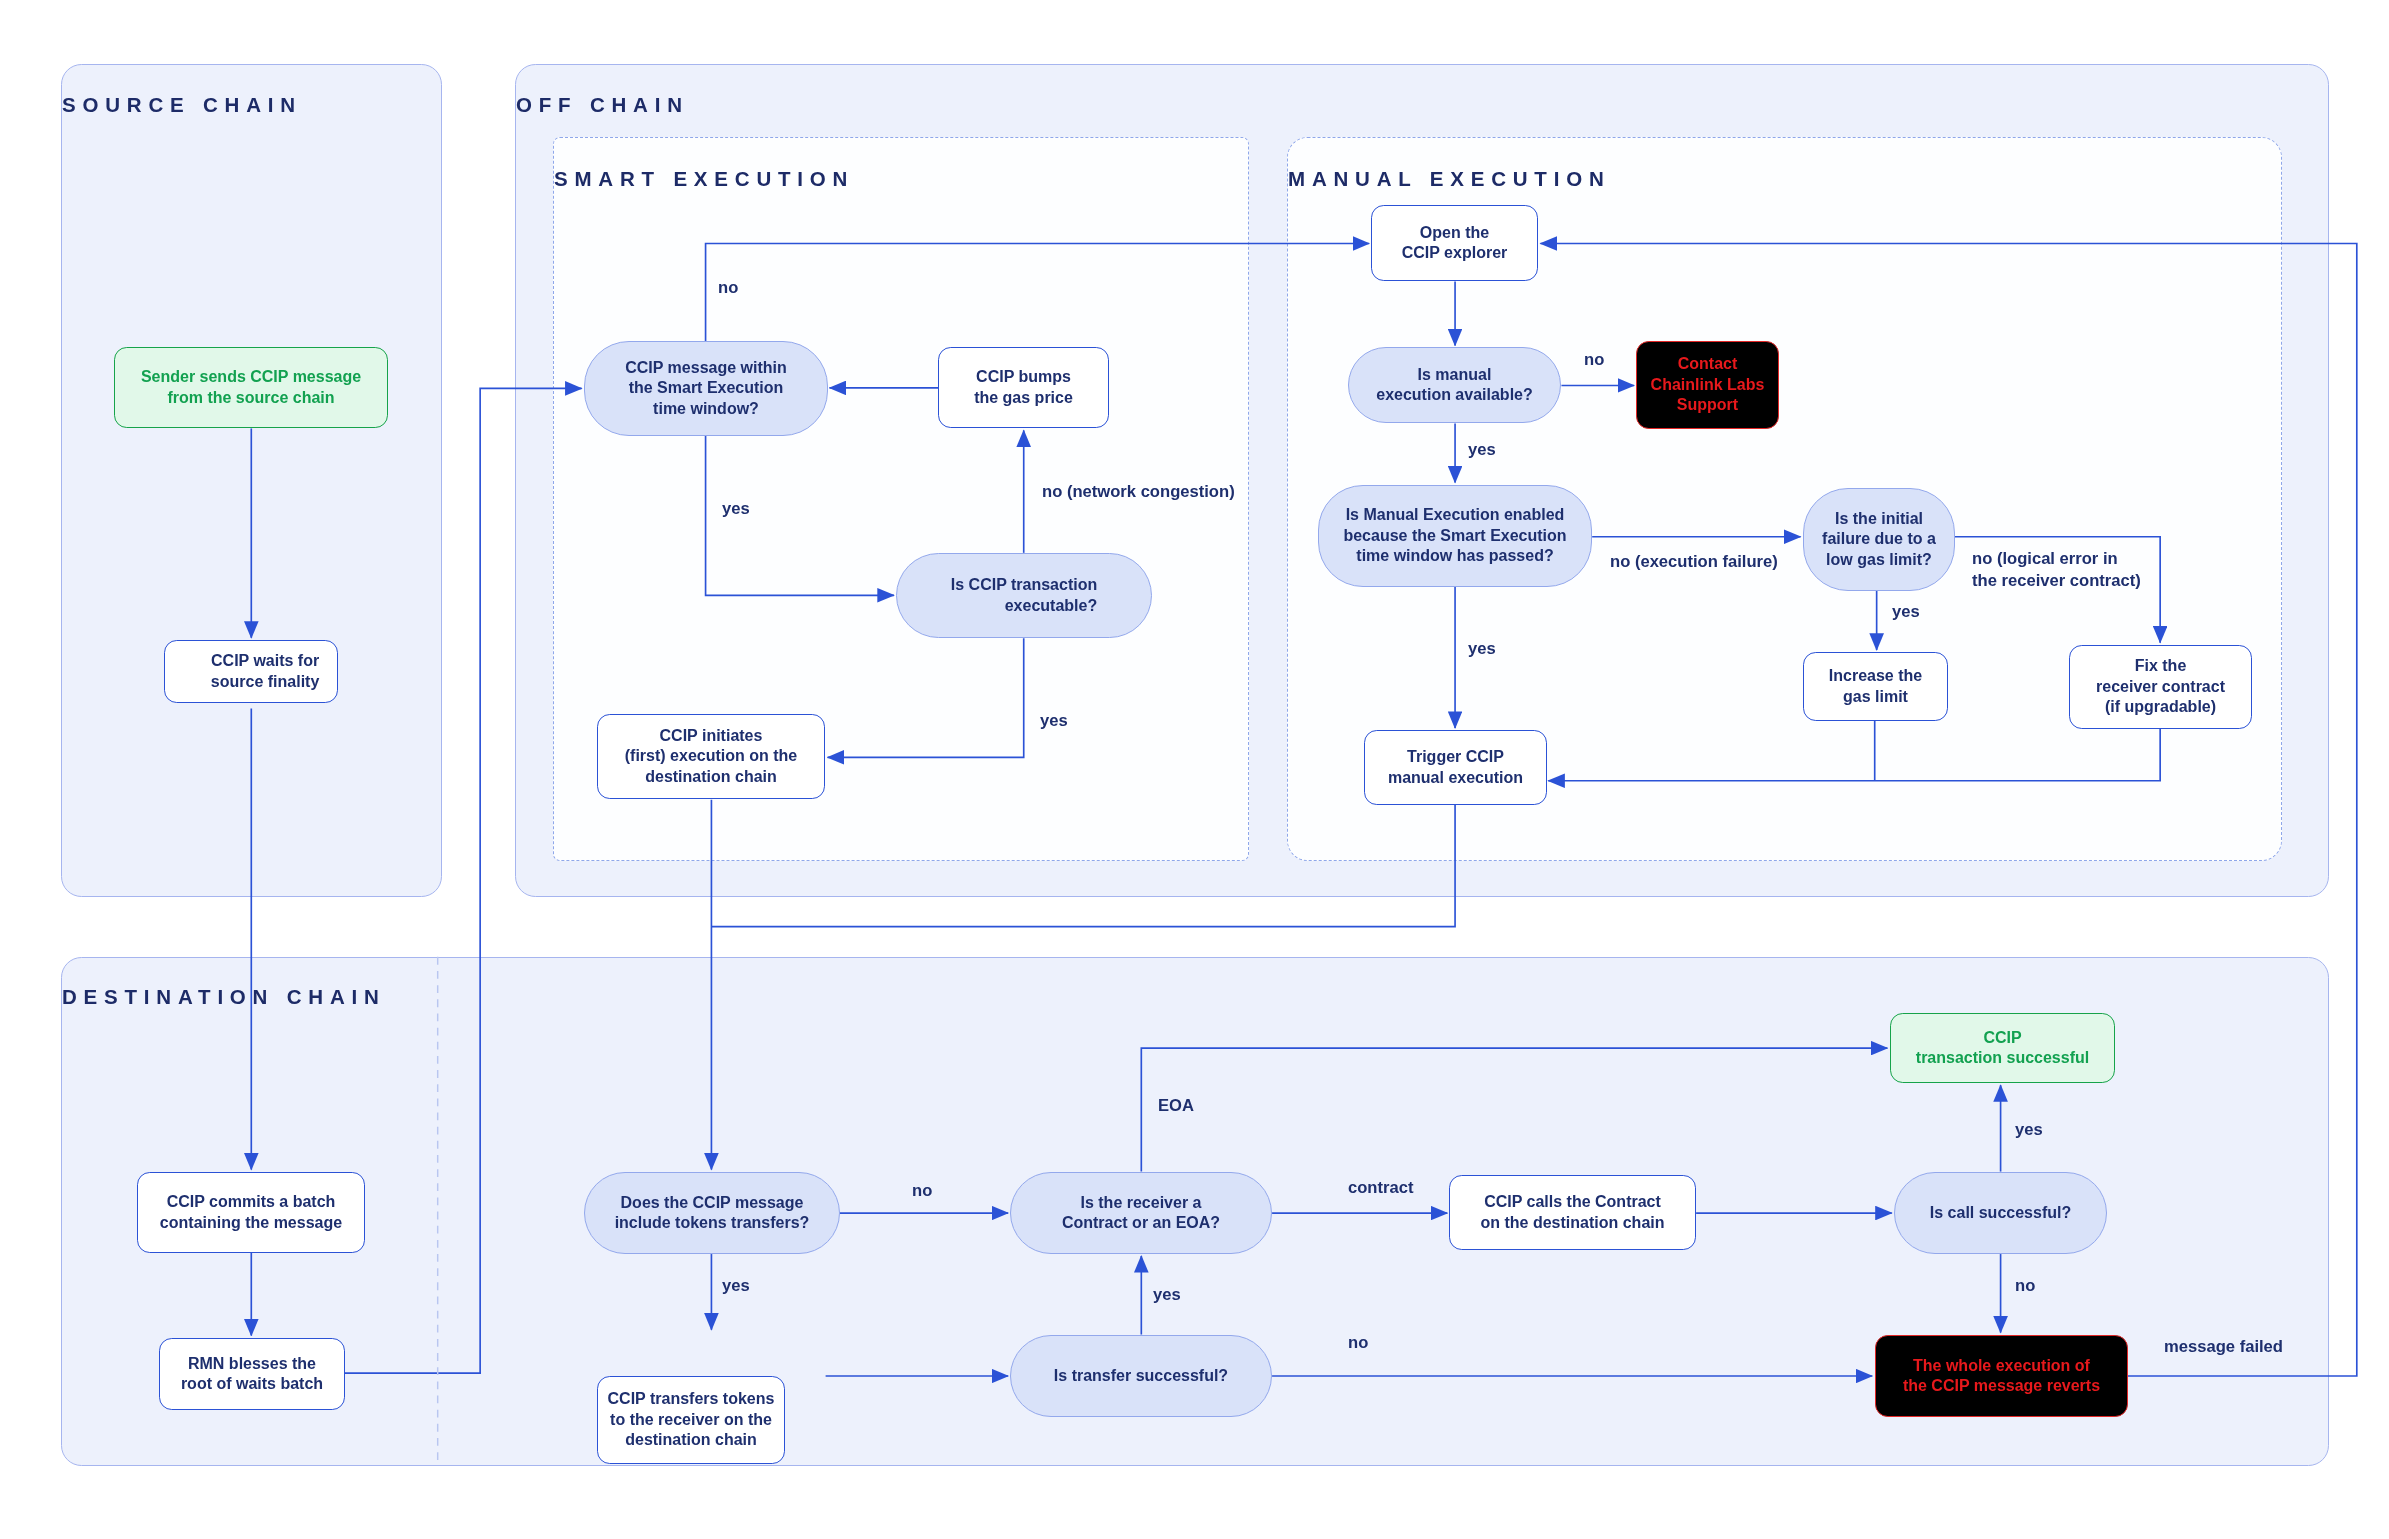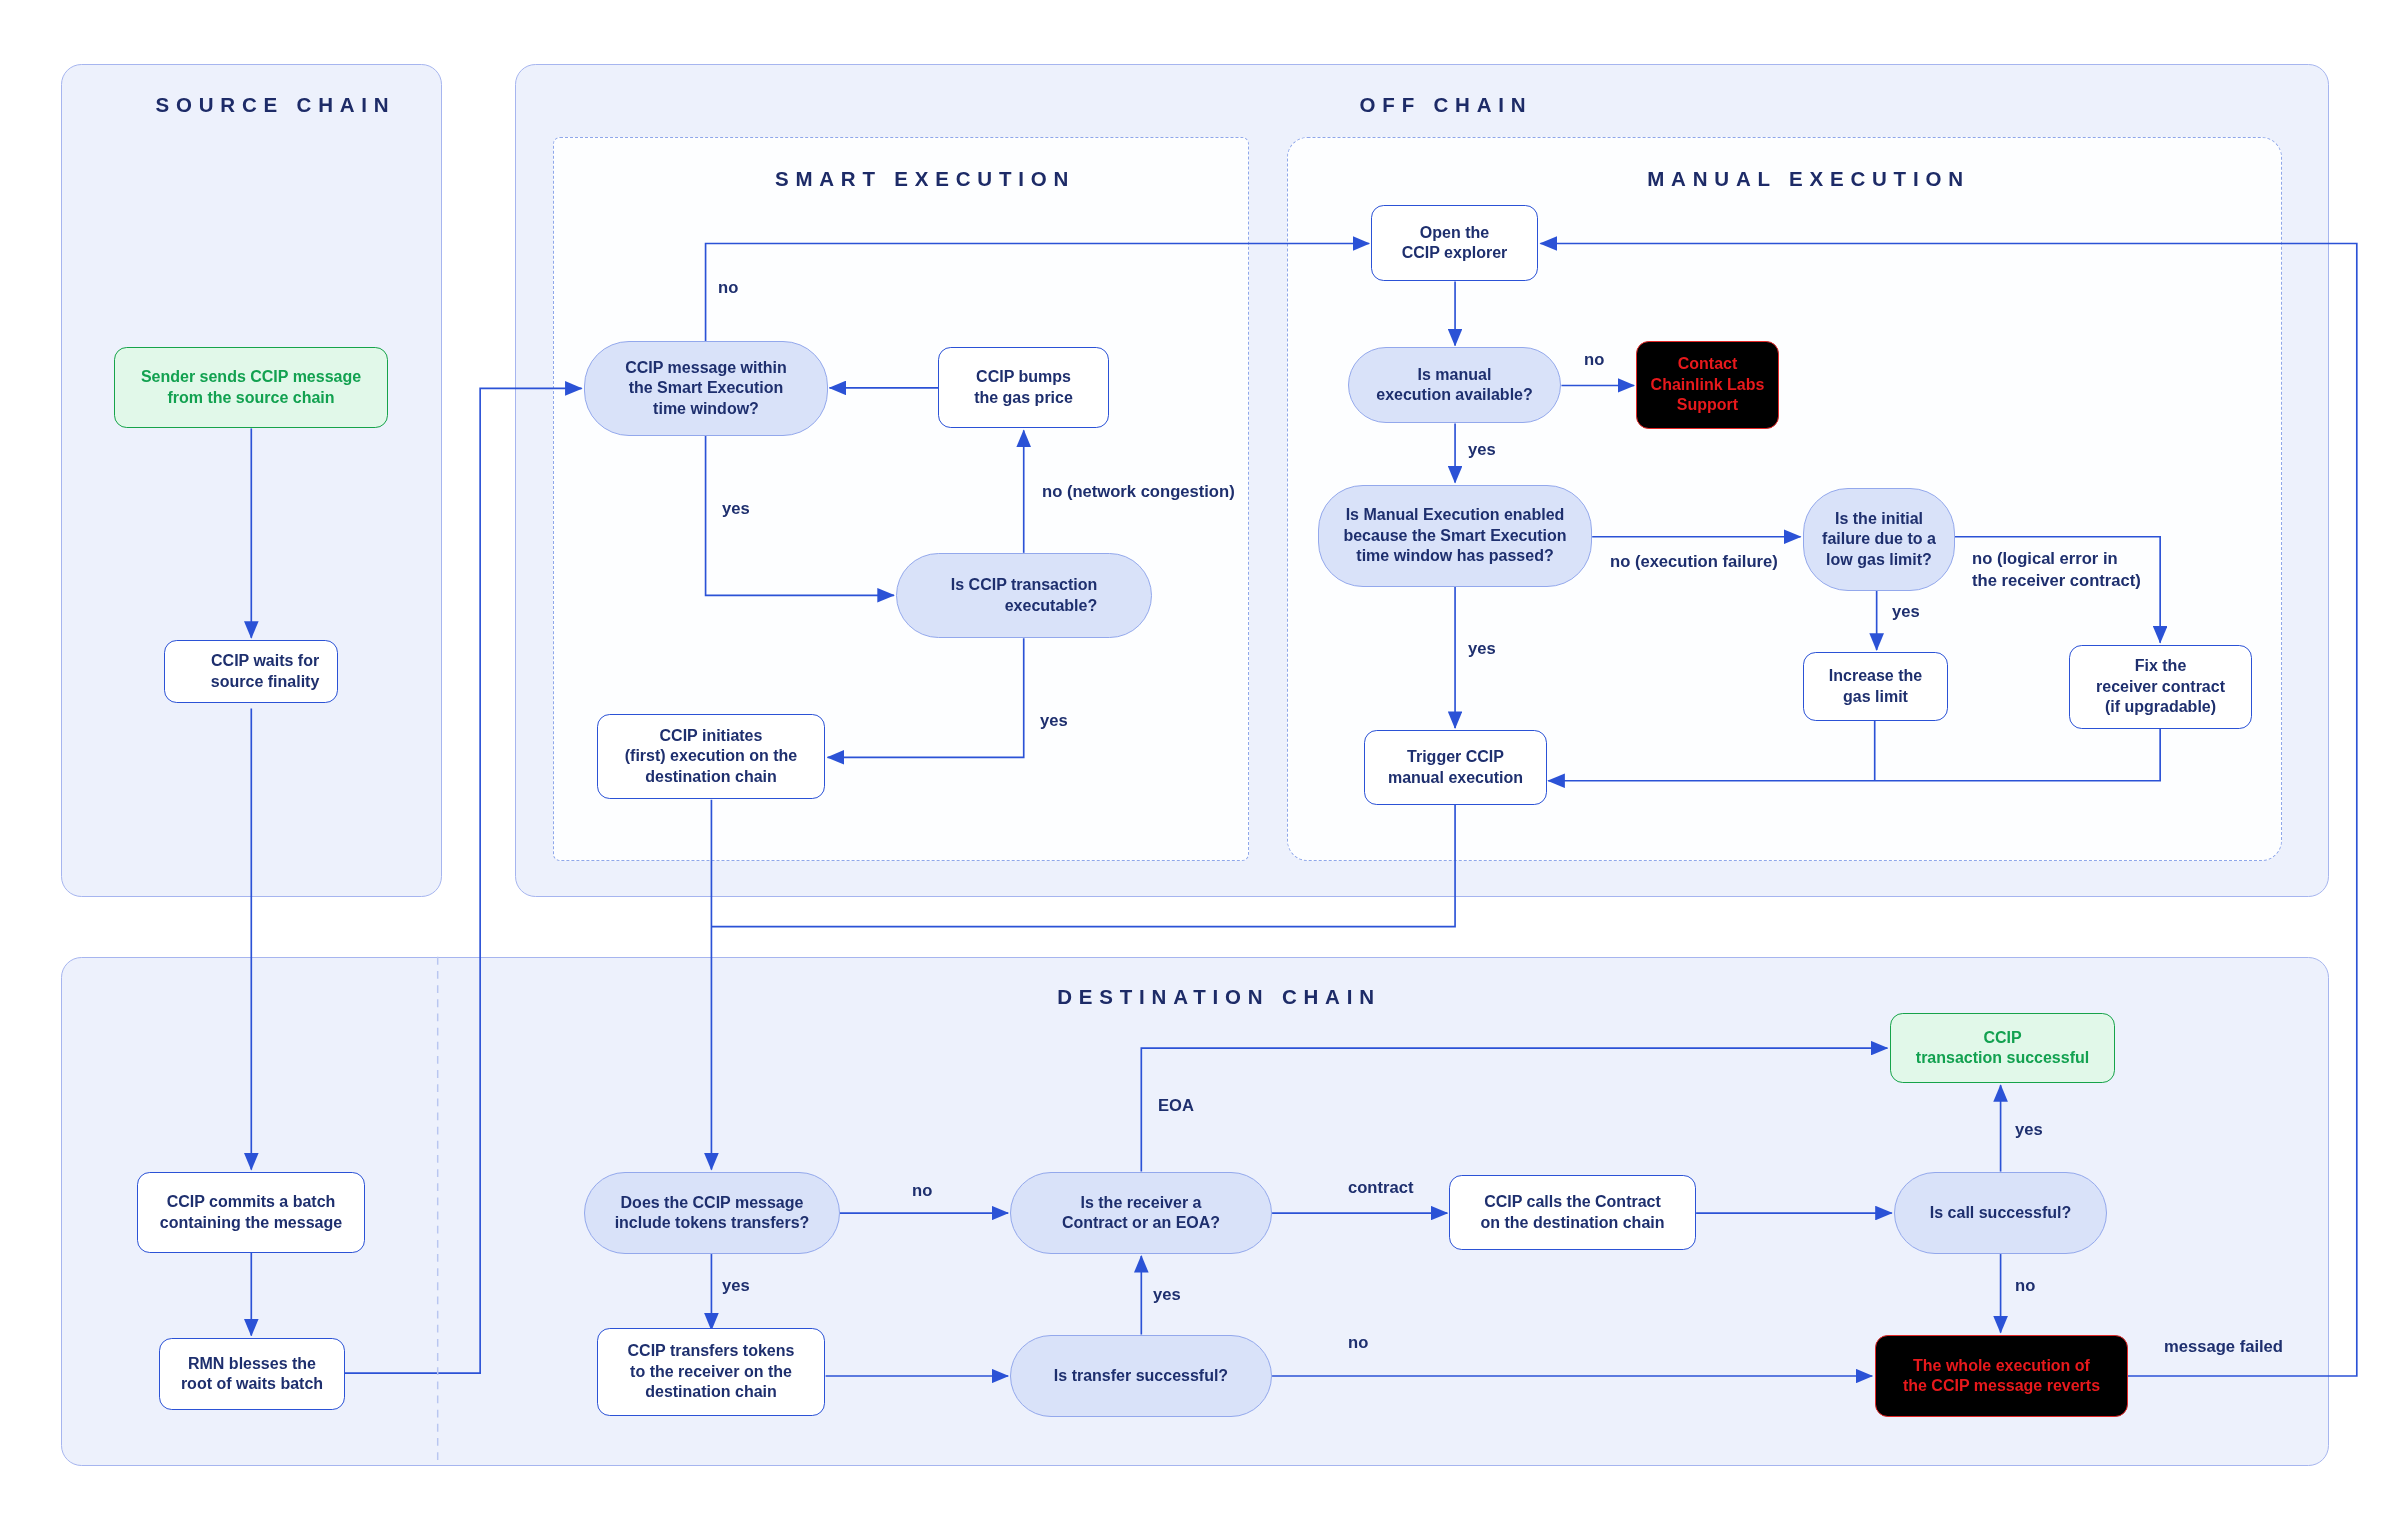--- a/index.html
+++ b/index.html
@@ -1,21 +1,21 @@
 <!DOCTYPE html>
 <html style="font-size:7.8px"><head>
 <meta charset="utf-8">
 <style>
   html,body{margin:0;padding:0;background:#ffffff;}
   #canvas{position:relative;width:2389px;height:1539px;background:#ffffff;overflow:hidden;
           font-family:"Liberation Sans",sans-serif;font-weight:700;}
   .panel{position:absolute;background:#edf1fc;border:1.5px solid #a6b5ef;border-radius:20.5px;box-sizing:border-box;}
   .dashed-box{position:absolute;background:#fdfeff;border:1.5px dashed #8fa7ea;border-radius:20.5px;box-sizing:border-box;}
-  .panel-title{position:absolute;left:0;right:0;text-align:center;color:#1d2b67;font-size:20.5px;
-               letter-spacing:6.8px;font-weight:700;white-space:nowrap;padding-left:48px;}
+  .panel-title{position:absolute;left:0;right:0;text-align:left;color:#1d2b67;font-size:20.5px;
+               letter-spacing:6.8px;font-weight:700;white-space:nowrap;}
   .node{position:absolute;box-sizing:border-box;display:flex;align-items:center;justify-content:center;
         text-align:center;background:#ffffff;border:1.7px solid #2b52d6;border-radius:12.7px;color:#1e2f6e;
         font-size:16px;line-height:1.28;white-space:pre-line;padding:2.9px 7.8px;z-index:3;}
   .pill{background:#d9e2f9;border:1.5px solid #93a8ec;border-radius:45px;}
   .green{background:#e1f8e9;border-color:#16a34a;color:#12a150;}
   .red{background:#000000;border-color:#e32726;color:#e8191c;}
   .elabel{position:absolute;color:#1e2f6e;font-size:16.6px;font-weight:700;white-space:pre-line;z-index:4;line-height:1.3;}
   #wires{position:absolute;left:0;top:0;z-index:2;pointer-events:none;}
 </style>
 </head>
@@ -124,21 +124,21 @@
 
   <div class="node pill" style="left:584px;top:1172px;width:256px;height:82px;">Does the CCIP message
 include tokens transfers?</div>
   <div class="node pill" style="left:1010px;top:1172px;width:262px;height:82px;">Is the receiver a
 Contract or an EOA?</div>
   <div class="node" style="left:1449px;top:1175px;width:247px;height:75px;">CCIP calls the Contract
 on the destination chain</div>
   <div class="node pill" style="left:1894px;top:1172px;width:213px;height:82px;">Is call successful?</div>
   <div class="node green" style="left:1890px;top:1013px;width:225px;height:70px;">CCIP
 transaction successful</div>
-  <div class="node" style="left:597px;top:1328px;width:228px;height:88px;">CCIP transfers tokens
+  <div class="node" style="left:597px;top:1376px;width:188px;height:88px;">CCIP transfers tokens
 to the receiver on the
 destination chain</div>
   <div class="node pill" style="left:1010px;top:1335px;width:262px;height:82px;">Is transfer successful?</div>
   <div class="node red" style="left:1875px;top:1335px;width:253px;height:82px;">The whole execution of
 the CCIP message reverts</div>
 
   <div class="elabel" style="left:718px;top:277px;">no</div>
   <div class="elabel" style="left:722px;top:498px;">yes</div>
   <div class="elabel" style="left:1042px;top:481px;">no (network congestion)</div>
   <div class="elabel" style="left:1040px;top:710px;">yes</div>

